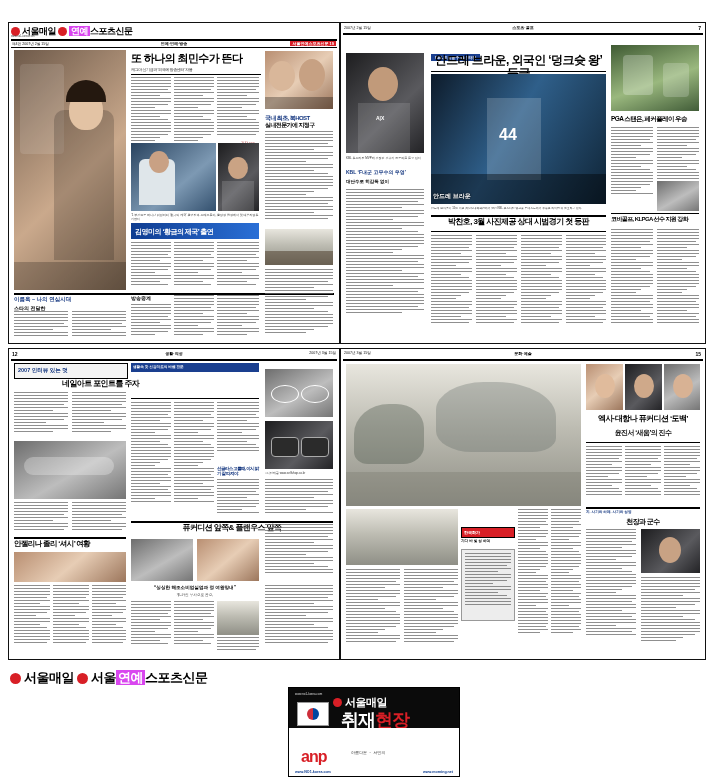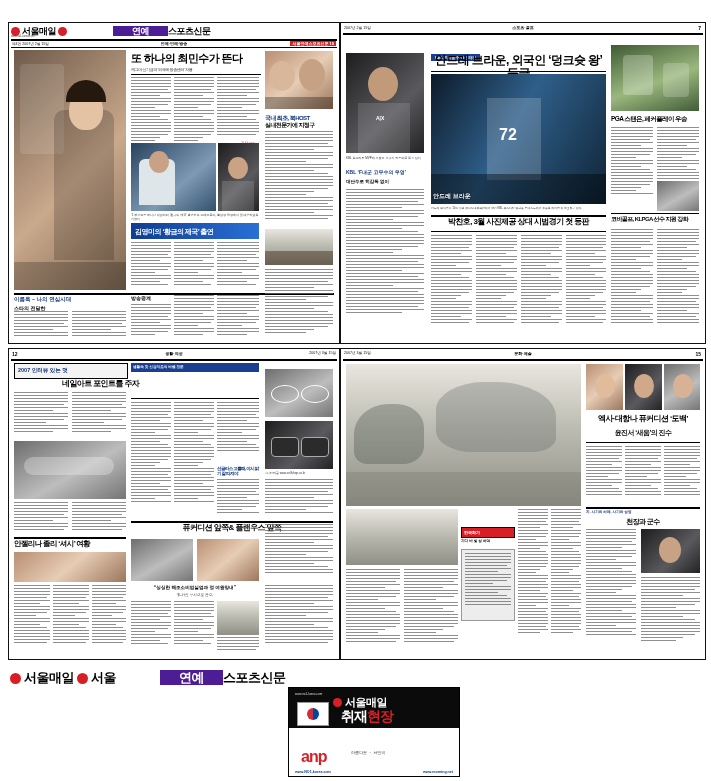--- a/index.html
+++ b/index.html
@@ -1,21 +1,21 @@
 <!DOCTYPE html>
 <html><head>
 <meta charset="utf-8">
 <style>
   html,body{margin:0;padding:0;background:#ffffff;}
   body{width:711px;height:781px;position:relative;font-family:"Liberation Sans",sans-serif;overflow:hidden;}
 
   .page{position:absolute;background:#fff;}
   .mh-logo{width:9px;height:9px;border-radius:50%;background:#d81f26;flex:0 0 auto;}
   .mh-title{font-weight:bold;letter-spacing:-0.5px;color:#000;}
-  .mh-hl{background:#4c1d95;color:#fff;padding:0 19px;margin-left:44px;}
+  .mh-hl{background:#d946ef;color:#fff;padding:0 2px;}
   .hr-thin{height:1px;background:#000;}
   .hr-med{height:2px;background:#000;}
 
   .hl{font-weight:bold;color:#000;line-height:1.08;letter-spacing:-0.6px;}
   .sub{color:#222;letter-spacing:-0.4px;}
   .kicker{color:#fff;background:#1a3f8f;display:inline-block;padding:1px 4px;font-weight:bold;}
 
   
   .col{position:absolute;overflow:hidden;}
   .lines{--lh:3px;--gap:2px;}
@@ -445,21 +445,21 @@
   </div>
 
   <div style="position:absolute;left:90px;top:22px;">
     <span class="kicker" style="font-size:4px;">KBL프로농구 올스타전</span>
   </div>
   <div class="hl" style="position:absolute;left:90px;top:31px;width:175px;font-size:12px;text-align:center;">안드레 브라운, 외국인 ‘덩크슛 왕’ 등극</div>
   <div class="hr-thin" style="position:absolute;left:90px;top:48px;width:175px;"></div>
 
   <div class="photo night" style="left:90px;top:51px;width:175px;height:130px;">
     <div style="position:absolute;left:56px;top:24px;width:54px;height:82px;background:rgba(255,255,255,.18);"></div>
-    <div style="position:absolute;left:68px;top:52px;color:#fff;font-weight:bold;font-size:16px;">72</div>
+    <div style="position:absolute;left:68px;top:52px;color:#fff;font-weight:bold;font-size:16px;">44</div>
     <div style="position:absolute;left:0;bottom:0;width:100%;height:30px;background:rgba(0,0,0,.4);"></div>
     <div class="overtitle">안드레 브라운</div>
   </div>
   <div style="position:absolute;left:90px;top:183px;width:175px;font-size:2.8px;color:#333;" class="tiny">안드레 브라운이 15일 서울 잠실실내체육관에서 열린 KBL 올스타전 덩크슛 콘테스트에서 우승을 차지한 뒤 환호하고 있다</div>
 
   <div class="hr-med" style="position:absolute;left:90px;top:192px;width:175px;"></div>
   <div class="hl" style="position:absolute;left:90px;top:195px;width:175px;font-size:8px;text-align:center;">박찬호, 3월 사진제공 상대 시범경기 첫 등판</div>
   <div class="hr-thin" style="position:absolute;left:90px;top:208px;width:175px;"></div>
 
   <div class="col lines" style="left:90px;top:212px;width:41px;height:100px;">
@@ -1424,21 +1424,21 @@
   </div>
 
   <div class="adbox" style="left:288px;top:24px;width:170px;height:88px;background:#ffffff;">
 
     <div style="position:absolute;left:0;top:0;width:100%;height:40px;background:#0b0b0b;"></div>
     <div style="position:absolute;left:6px;top:4px;font-size:3px;color:#ddd;" class="tiny">www.no1-korea.com</div>
     <div style="position:absolute;left:44px;top:7px;display:flex;align-items:center;gap:3px;">
       <span class="mh-logo" style="width:9px;height:9px;"></span>
       <span style="color:#fff;font-weight:bold;font-size:11px;letter-spacing:-0.5px;">서울매일</span>
     </div>
-    <div style="position:absolute;left:52px;top:20px;font-weight:bold;font-size:14px;color:#fff;letter-spacing:-1px;">취<span style="color:#fff">재</span><span style="color:#d81f26">현장</span></div>
+    <div style="position:absolute;left:52px;top:20px;font-weight:bold;font-size:18px;color:#fff;letter-spacing:-1px;">취<span style="color:#fff">재</span><span style="color:#d81f26">현장</span></div>
 
     <div style="position:absolute;left:8px;top:14px;width:30px;height:22px;background:#fff;border:1px solid #999;">
       <div style="position:absolute;left:9px;top:5px;width:12px;height:12px;border-radius:50%;background:linear-gradient(90deg,#cd2e3a 50%,#0047a0 50%);"></div>
     </div>
 
     <div style="position:absolute;left:0;top:40px;width:100%;height:48px;background:#fff;"></div>
     <div style="position:absolute;left:12px;top:60px;font-weight:bold;font-size:16px;color:#d81f26;letter-spacing:-1px;">anp</div>
     <div style="position:absolute;left:62px;top:62px;font-size:4px;color:#333;" class="small">아름다운 ・ 서민의</div>
     <div style="position:absolute;left:6px;bottom:2px;font-size:3.6px;color:#0b3b8f;font-weight:bold;">www.NO1-korea.com</div>
     <div style="position:absolute;right:6px;bottom:2px;font-size:3.6px;color:#0b3b8f;font-weight:bold;">www.morning.net</div>

